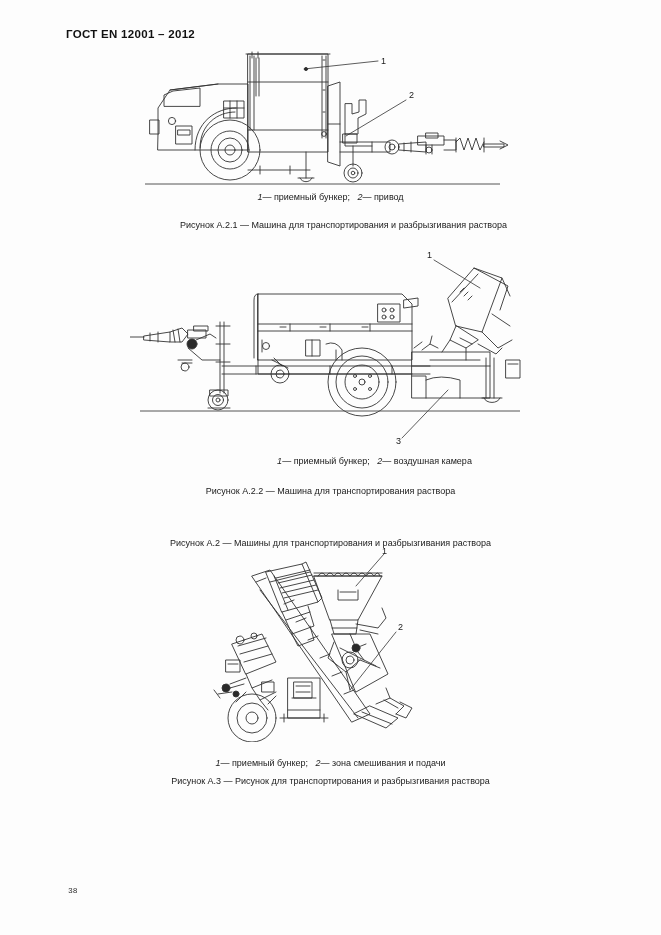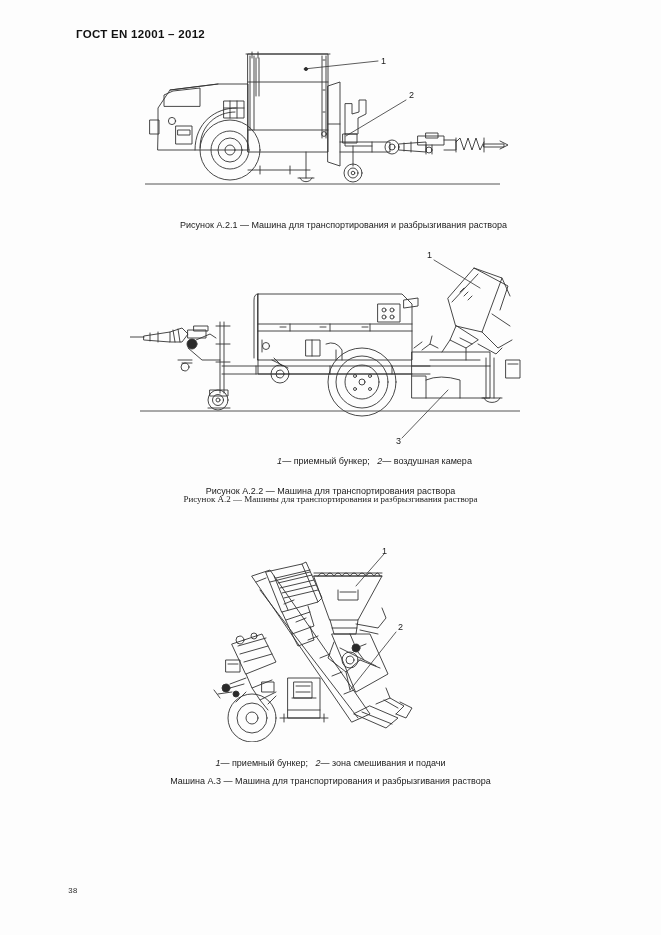--- a/index.html
+++ b/index.html
@@ -17,21 +17,21 @@
   }
   .page {
     position: absolute;
     inset: 0;
     background: #fdfdfd;
   }
 
   
   .doc-header {
     position: absolute;
-    left: 76px;
+    left: 66px;
     top: 28px;
     font-size: 11.5px;
     font-weight: bold;
     letter-spacing: 0.3px;
     color: #111;
     white-space: nowrap;
   }
 
   
   .page-number {
@@ -160,20 +160,25 @@
         <path d="M206,98 L266,62" stroke-width="0.8"></path>
       </g>
 
       <line x1="5" y1="146" x2="360" y2="146" stroke="#555" stroke-width="1"></line>
 
       <text class="lbl" x="241" y="26">1</text>
       <text class="lbl" x="269" y="60">2</text>
     </svg>
   </div>
 
+  <div class="legend" style="top:192px;">
+    <span class="num">1</span><span>— приемный бункер;</span>
+    &nbsp;
+    <span class="num">2</span><span>— привод</span>
+  </div>
 
   <div class="fig-caption" style="top:220px;margin-left:13px;">Рисунок А.2.1 — Машина для транспортирования и разбрызгивания раствора</div>
 
   <div class="figure" style="left:130px; top:248px;">
     <svg width="400" height="196" viewBox="0 0 400 196">
       <g fill="none" stroke="#333" stroke-width="0.9" stroke-linejoin="round" stroke-linecap="round">
 
         <path d="M14,88 L40,84 L40,94 L14,92 Z"></path>
         <path d="M20,85 L20,93 M28,84 L28,94"></path>
         <path d="M0,89 L14,89"></path>
@@ -285,21 +290,21 @@
   </div>
 
   <div class="legend" style="top:456px;margin-left:44px;">
     <span class="num">1</span><span>— приемный бункер;</span>
     &nbsp;
     <span class="num">2</span><span>— воздушная камера</span>
   </div>
 
   <div class="fig-caption" style="top:486px;">Рисунок А.2.2 — Машина для транспортирования раствора</div>
 
-  <div class="fig-caption" style="top:494px;font-family:Liberation Serif, serif;">Рисунок А.2 — Машины для транспортирования и разбрызгивания раствора</div>
+  <div class="fig-caption" style="top:538px;">Рисунок А.2 — Машины для транспортирования и разбрызгивания раствора</div>
 
   <div class="figure" style="left:210px; top:542px;">
     <svg width="260" height="200" viewBox="0 0 260 200">
       <g fill="none" stroke="#333" stroke-width="0.9" stroke-linejoin="round" stroke-linecap="round">
 
         <path d="M104,34 L172,34 L148,78 L120,78 Z"></path>
         <path d="M104,34 L172,34"></path>
 
         <path d="M108,34 Q112,28 116,34 Q120,28 124,34 Q128,28 132,34 Q136,28 140,34 Q144,28 148,34 Q152,28 156,34 Q160,28 164,34 Q168,28 170,34"></path>
         <path d="M104,31 L172,31"></path>
@@ -389,17 +394,17 @@
       <text class="lbl" x="188" y="88">2</text>
     </svg>
   </div>
 
   <div class="legend" style="top:750px;margin-top:8px;">
     <span class="num">1</span><span>— приемный бункер;</span>
     &nbsp;
     <span class="num">2</span><span>— зона смешивания и подачи</span>
   </div>
 
-  <div class="fig-caption" style="top:776px;">Машина А.3 — Машина для транспортирования и разбрызгивания раствора</div>
+  <div class="fig-caption" style="top:776px;">Рисунок А.3 — Рисунок для транспортирования и разбрызгивания раствора</div>
 
   <div class="page-number">38</div>
 
 </div>
 
 </body></html>

